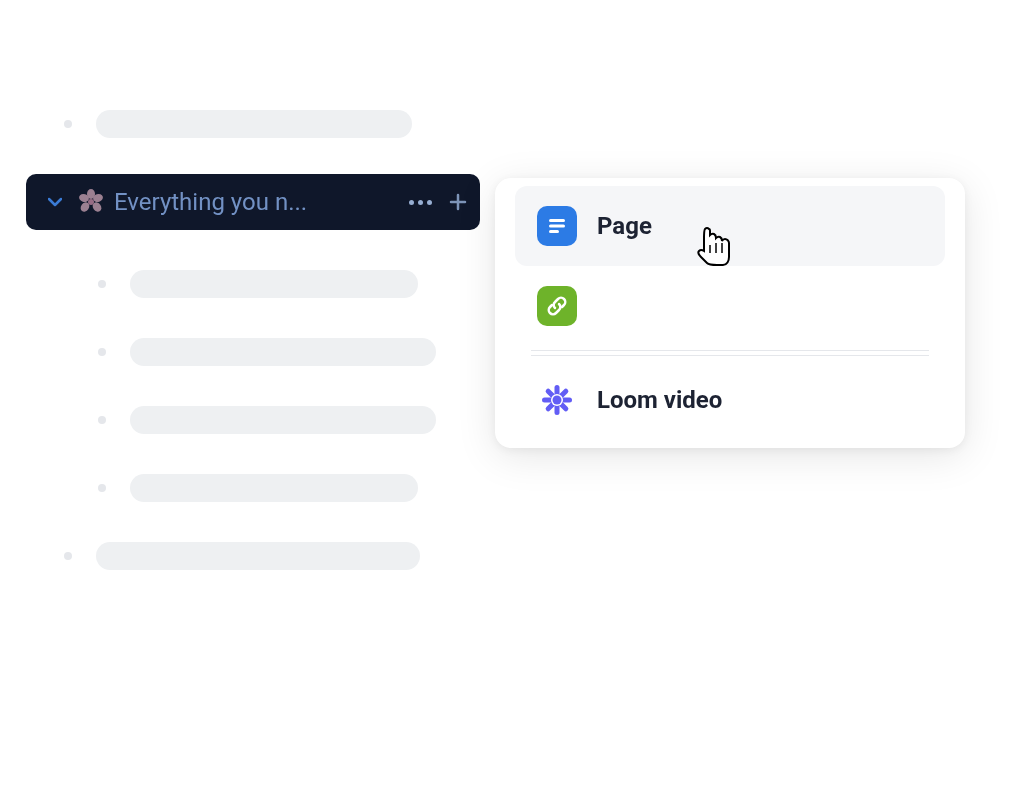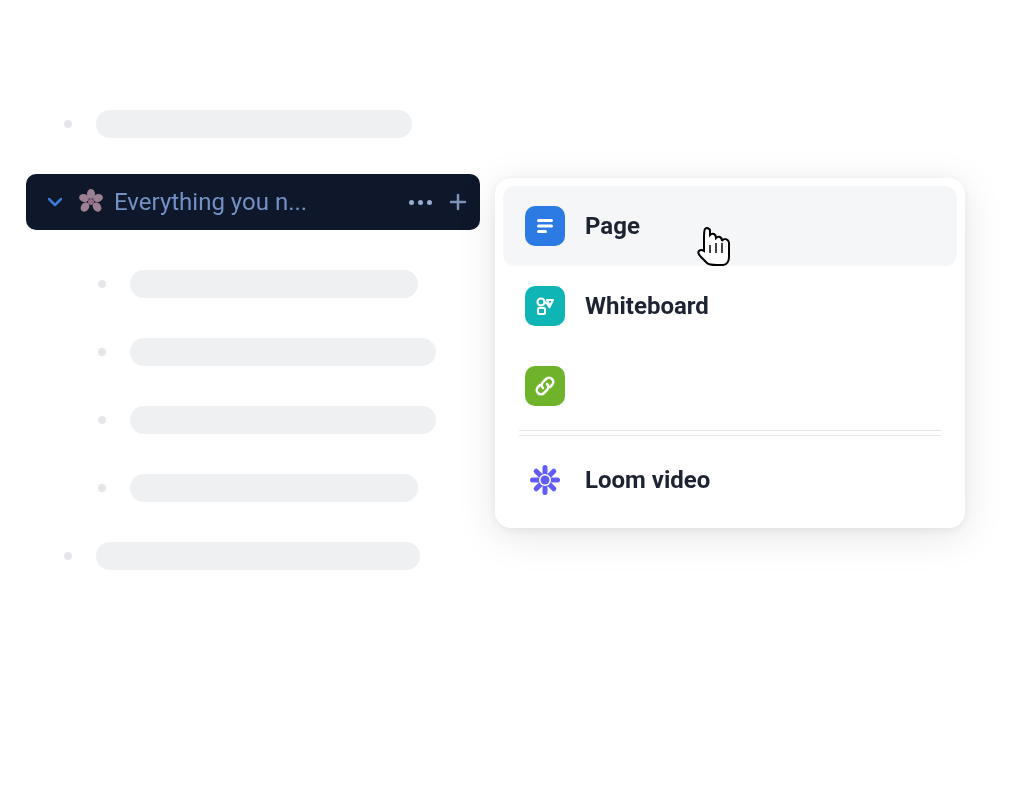--- a/index.html
+++ b/index.html
@@ -104,21 +104,21 @@
     }
     
     .popup {
       position: absolute;
       left: 495px;
       top: 178px;
       width: 470px;
       background: #fff;
       border-radius: 16px;
       box-shadow: 0 8px 40px rgba(0,0,0,0.1), 0 2px 10px rgba(0,0,0,0.06);
-      padding: 8px 0;
+      padding: 8px 12px;
     }
     .menu-item {
       display: flex;
       align-items: center;
       height: 80px;
       padding: 0 30px;
       position: relative;
       cursor: pointer;
     }
     .menu-item.hovered {
@@ -231,31 +231,20 @@
     <div class="menu-icon icon-page">
       <svg width="24" height="24" viewBox="0 0 24 24">
         <rect x="4" y="5" width="16" height="3" rx="1.5" fill="#fff"></rect>
         <rect x="4" y="10.5" width="16" height="3" rx="1.5" fill="#fff"></rect>
         <rect x="4" y="16" width="10" height="3" rx="1.5" fill="#fff"></rect>
       </svg>
     </div>
     <div class="menu-label">Page</div>
   </div>
 
-  <div class="menu-item">
-    <div class="menu-icon icon-whiteboard">
-      <svg width="24" height="24" viewBox="0 0 24 24">
-        <circle cx="8" cy="8" r="3.5" fill="none" stroke="#fff" stroke-width="2.2"></circle>
-        <path d="M14 6 L20 6 L17 12 Z" fill="none" stroke="#fff" stroke-width="2" stroke-linejoin="round"></path>
-        <rect x="5" y="14" width="7" height="6" rx="1" fill="none" stroke="#fff" stroke-width="2"></rect>
-        <path d="M12 8 Q15 10 17 14" fill="none" stroke="#fff" stroke-width="2"></path>
-      </svg>
-    </div>
-    <div class="menu-label">Whiteboard</div>
-  </div>
 
 
   <div class="menu-item">
     <div class="menu-icon icon-smartlink">
       <svg width="24" height="24" viewBox="0 0 24 24">
         <path d="M10 14 A4 4 0 0 1 10 8 L13 5 A4 4 0 0 1 19 11 L17 13" fill="none" stroke="#fff" stroke-width="2.5" stroke-linecap="round"></path>
         <path d="M14 10 A4 4 0 0 1 14 16 L11 19 A4 4 0 0 1 5 13 L7 11" fill="none" stroke="#fff" stroke-width="2.5" stroke-linecap="round"></path>
       </svg>
     </div>
   </div>

